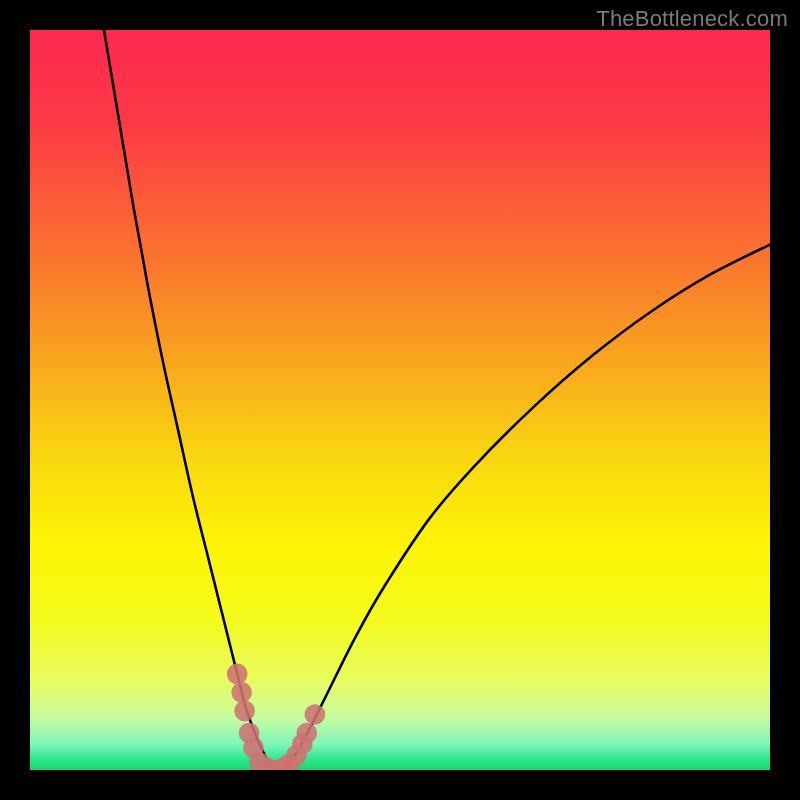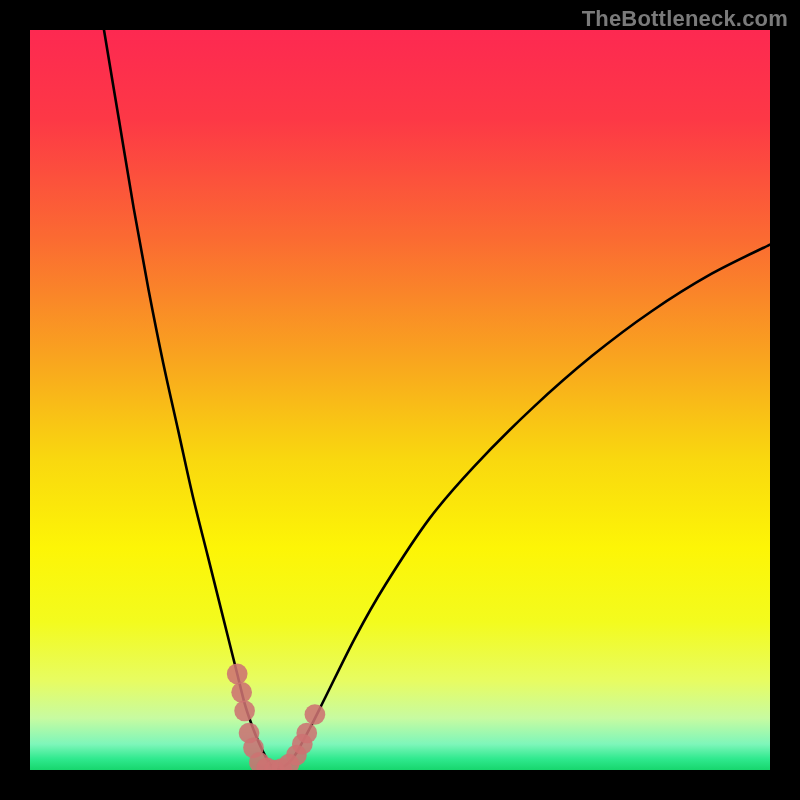--- a/index.html
+++ b/index.html
@@ -28,21 +28,21 @@
   .gradient {
     position: absolute;
     inset: 0;
   }
   .watermark {
     position: absolute;
     top: 6px;
     right: 12px;
     color: #7a7a7a;
     font-size: 22px;
-    font-weight: 700;
+    font-weight: 400;
     letter-spacing: 0.2px;
   }
   svg.curves {
     position: absolute;
     inset: 0;
     width: 100%;
     height: 100%;
   }
   .marker {
     fill: #cd7272;

